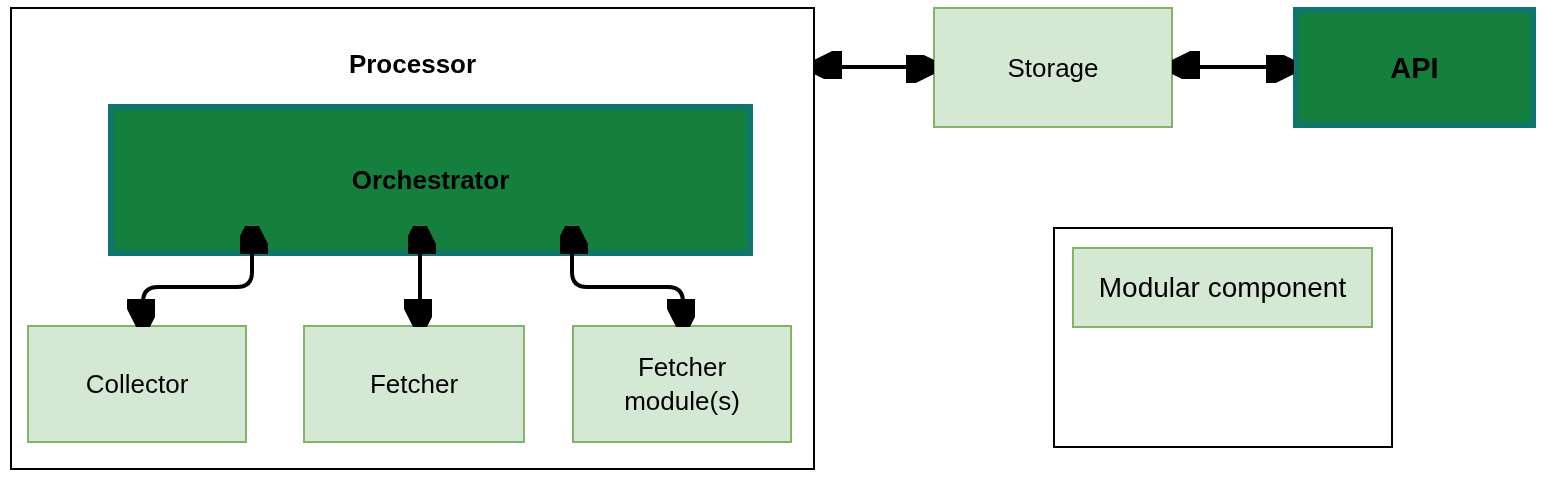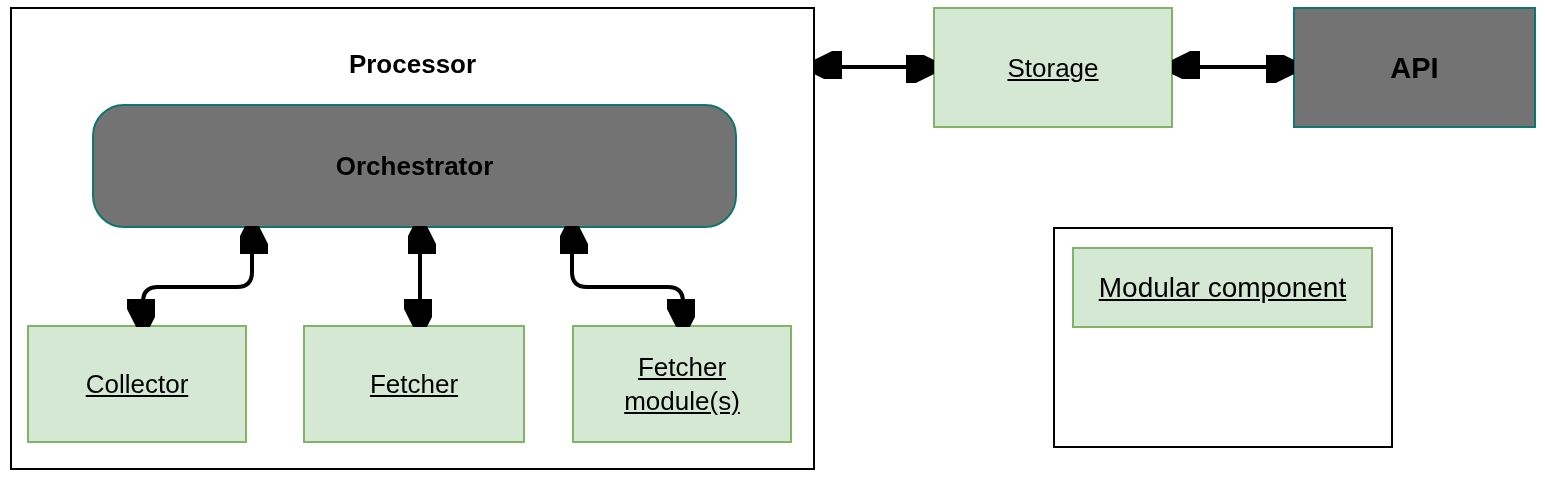--- a/index.html
+++ b/index.html
@@ -29,25 +29,24 @@
   }
   .container-box {
     position: absolute;
     box-sizing: border-box;
     border: 2px solid #000000;
     background: #ffffff;
   }
   .green {
     background: #d5e8d4;
     border: 2px solid #82b366;
-    text-decoration: underline;
   }
   .orange {
-    background: #737373;
-    border: 2px solid #0f766e;
+    background: #15803d;
+    border: 6px solid #0f766e;
   }
   .bold { font-weight: 700; }
   .title {
     position: absolute;
     text-align: center;
     font-size: 26px;
     font-weight: 700;
     line-height: 36px;
   }
   .wrap-narrow { max-width: 170px; }
@@ -67,21 +66,21 @@
 </style>
 </head>
 <body>
 
 <div id="canvas">
 
   <div class="container-box" style="left:10px; top:7px; width:805px; height:463px;"></div>
 
   <div class="title" style="left:10px; top:46px; width:805px;">Processor</div>
 
-  <div class="box orange bold" style="left:92px; top:104px; width:645px; height:124px;border-radius:32px;">
+  <div class="box orange bold" style="left:108px; top:104px; width:645px; height:152px;">
     <span>Orchestrator</span>
   </div>
 
   <div class="box green" style="left:27px; top:325px; width:220px; height:118px;">
     <span>Collector</span>
   </div>
 
   <div class="box green" style="left:303px; top:325px; width:222px; height:118px;">
     <span>Fetcher</span>
   </div>

